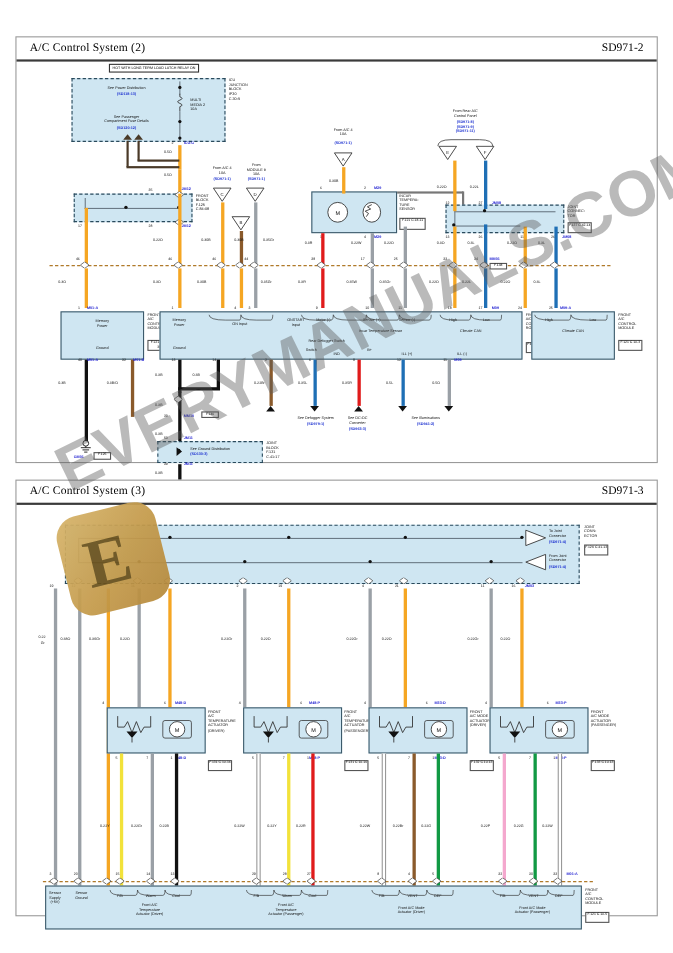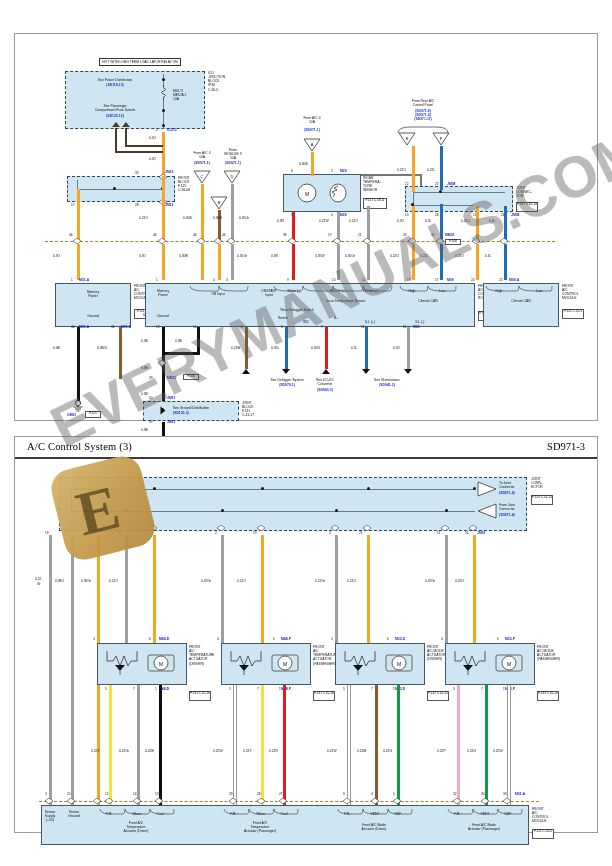--- a/index.html
+++ b/index.html
@@ -82,20 +82,24 @@
      opacity:.93;pointer-events:none;}
   .logo .e{position:absolute;left:20px;top:12px;font-size:62px;font-weight:bold;
      color:#5a4413;font-family:"Liberation Serif",serif;opacity:.85;}
 </style>
 </head>
 <body>
 
 <div class="page">
 
   <div class="sheet" id="sheet2">
+    <div class="sheet-title">
+      <div class="t">A/C Control System (2)</div>
+      <div class="code">SD971-2</div>
+    </div>
     <div class="canvas">
 
       <div class="hotbox" style="left:84px;top:2px;width:82px;">HOT WITH LONG TERM
 LOAD LATCH RELAY ON</div>
 
       <div class="dashbox" style="left:50px;top:15px;width:140px;height:58px;"></div>
       <div class="lbl" style="left:193px;top:15px;">ICU
 JUNCTION
 BLOCK
 IP30

